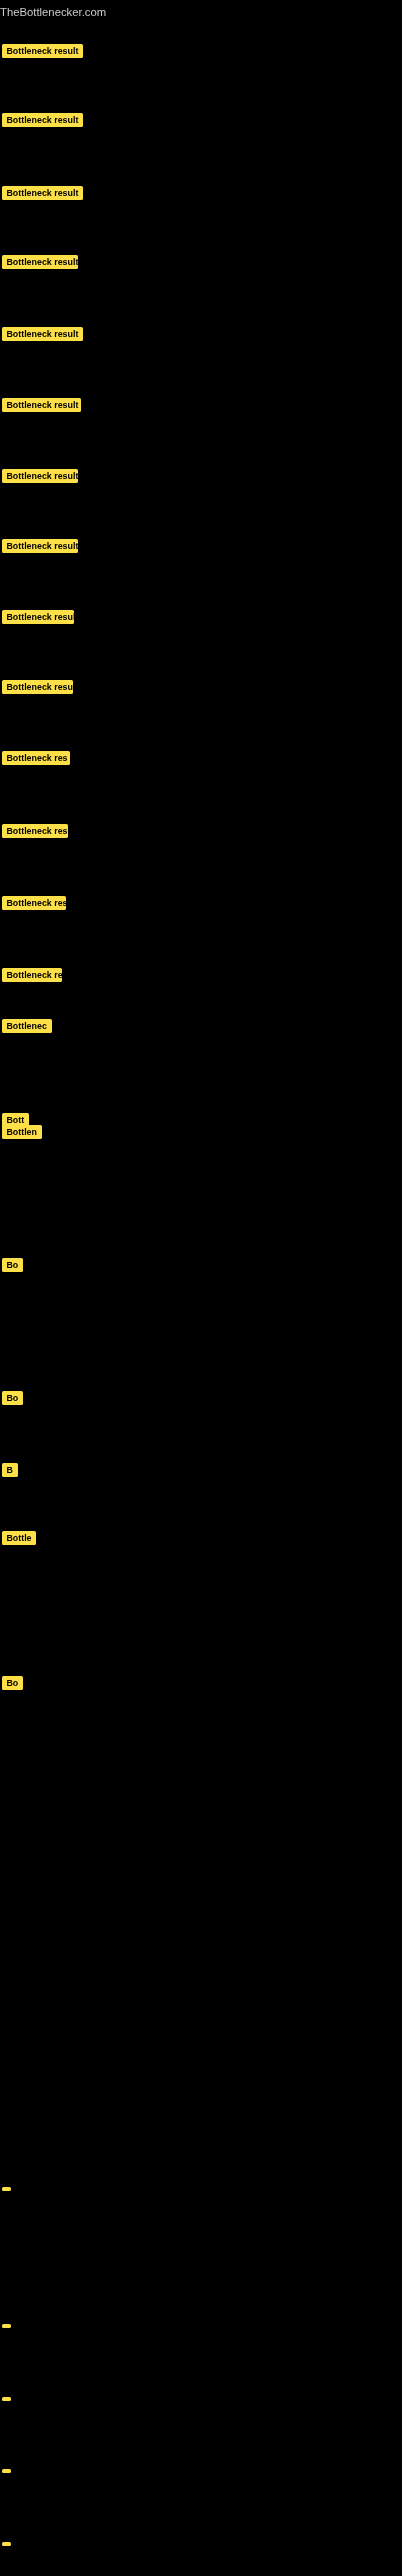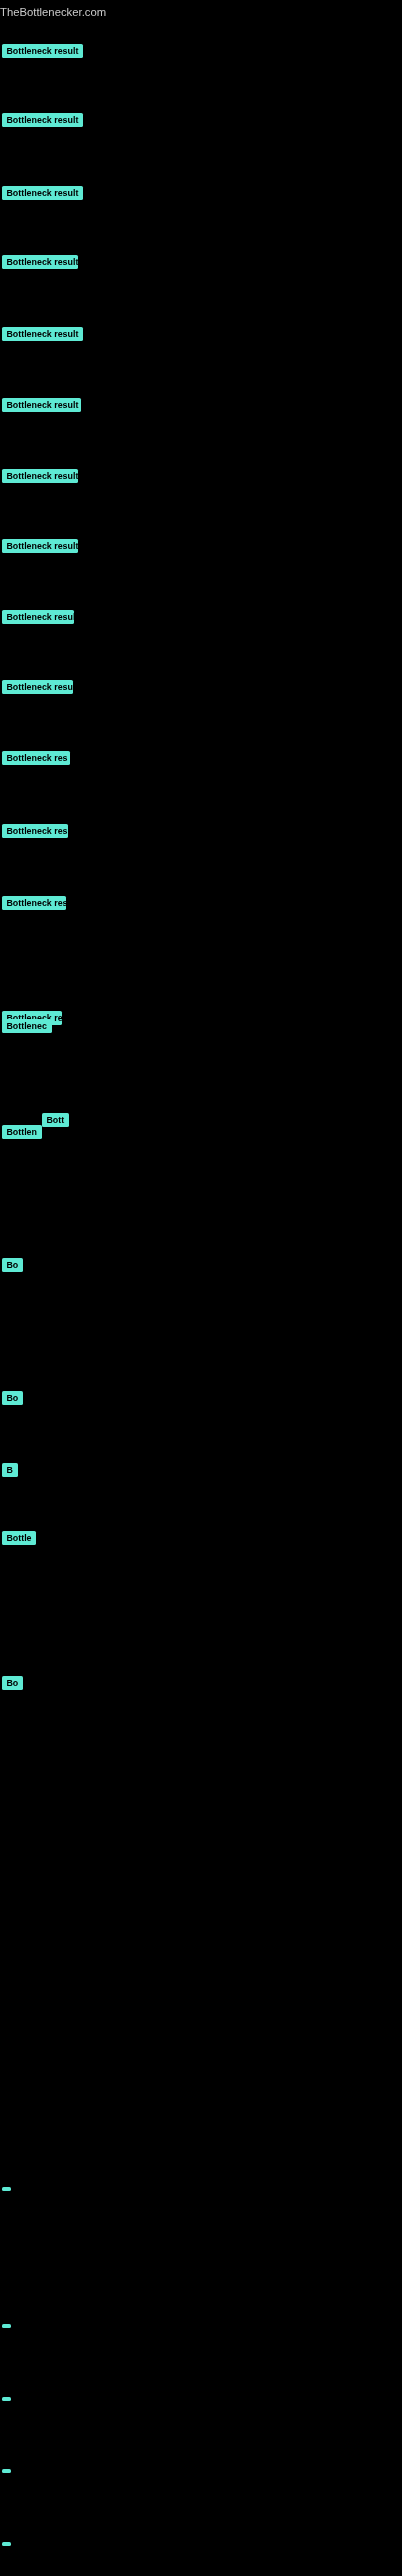--- a/index.html
+++ b/index.html
@@ -11,21 +11,21 @@
       position: relative;
     }
     .site-title {
       text-align: left;
       color: #ccc;
       font-size: 11.3px;
       padding: 6.4px 0 3.2px 0;
     }
     .badge {
       display: inline-block;
-      background-color: #5eead4;
+      background-color: #fde047;
       color: #000;
       font-size: 8.9px;
       font-weight: bold;
       padding: 2.4px 4.8px;
       border-radius: 1.6px;
       position: absolute;
       left: 1.6px;
       white-space: nowrap;
       overflow: hidden;
     }
@@ -42,23 +42,23 @@
     <div class="badge" style="top: 233px; max-width: 76px; width: auto;">Bottleneck result</div>
     <div class="badge" style="top: 305px; max-width: 81px; width: auto;">Bottleneck result</div>
     <div class="badge" style="top: 376px; max-width: 79px; width: auto;">Bottleneck result</div>
     <div class="badge" style="top: 447px; max-width: 76px; width: auto;">Bottleneck result</div>
     <div class="badge" style="top: 517px; max-width: 76px; width: auto;">Bottleneck result</div>
     <div class="badge" style="top: 588px; max-width: 72px; width: auto;">Bottleneck resul</div>
     <div class="badge" style="top: 658px; max-width: 71px; width: auto;">Bottleneck resu</div>
     <div class="badge" style="top: 729px; max-width: 68px; width: auto;">Bottleneck res</div>
     <div class="badge" style="top: 802px; max-width: 66px; width: auto;">Bottleneck res</div>
     <div class="badge" style="top: 874px; max-width: 64px; width: auto;">Bottleneck res</div>
-    <div class="badge" style="top: 946px; max-width: 60px; width: auto; margin-top: 43px;">Bottleneck re</div>
+    <div class="badge" style="top: 946px; max-width: 60px; width: auto;">Bottleneck re</div>
     <div class="badge" style="top: 997px; max-width: 53px; width: auto;">Bottlenec</div>
-    <div class="badge" style="top: 1091px; max-width: 37px; width: auto; margin-left: 40px;">Bott</div>
+    <div class="badge" style="top: 1091px; max-width: 37px; width: auto;">Bott</div>
     <div class="badge" style="top: 1103px; max-width: 47px; width: auto;">Bottlen</div>
     <div class="badge" style="top: 1236px; max-width: 26px; width: auto;">Bo</div>
     <div class="badge" style="top: 1369px; max-width: 26px; width: auto;">Bo</div>
     <div class="badge" style="top: 1441px; max-width: 19.3px; width: auto;">B</div>
     <div class="badge" style="top: 1509px; max-width: 40px; width: auto; text-align: right;">Bottle</div>
     <div class="badge" style="top: 1654px; max-width: 26px; width: auto;">Bo</div>
     <div class="badge" style="top: 2165px; max-width: 14.5px; width: auto;"></div>
     <div class="badge" style="top: 2302px; max-width: 14.5px; width: auto;"></div>
     <div class="badge" style="top: 2375px; max-width: 14.5px; width: auto;"></div>
     <div class="badge" style="top: 2447px; max-width: 14.5px; width: auto;"></div>

